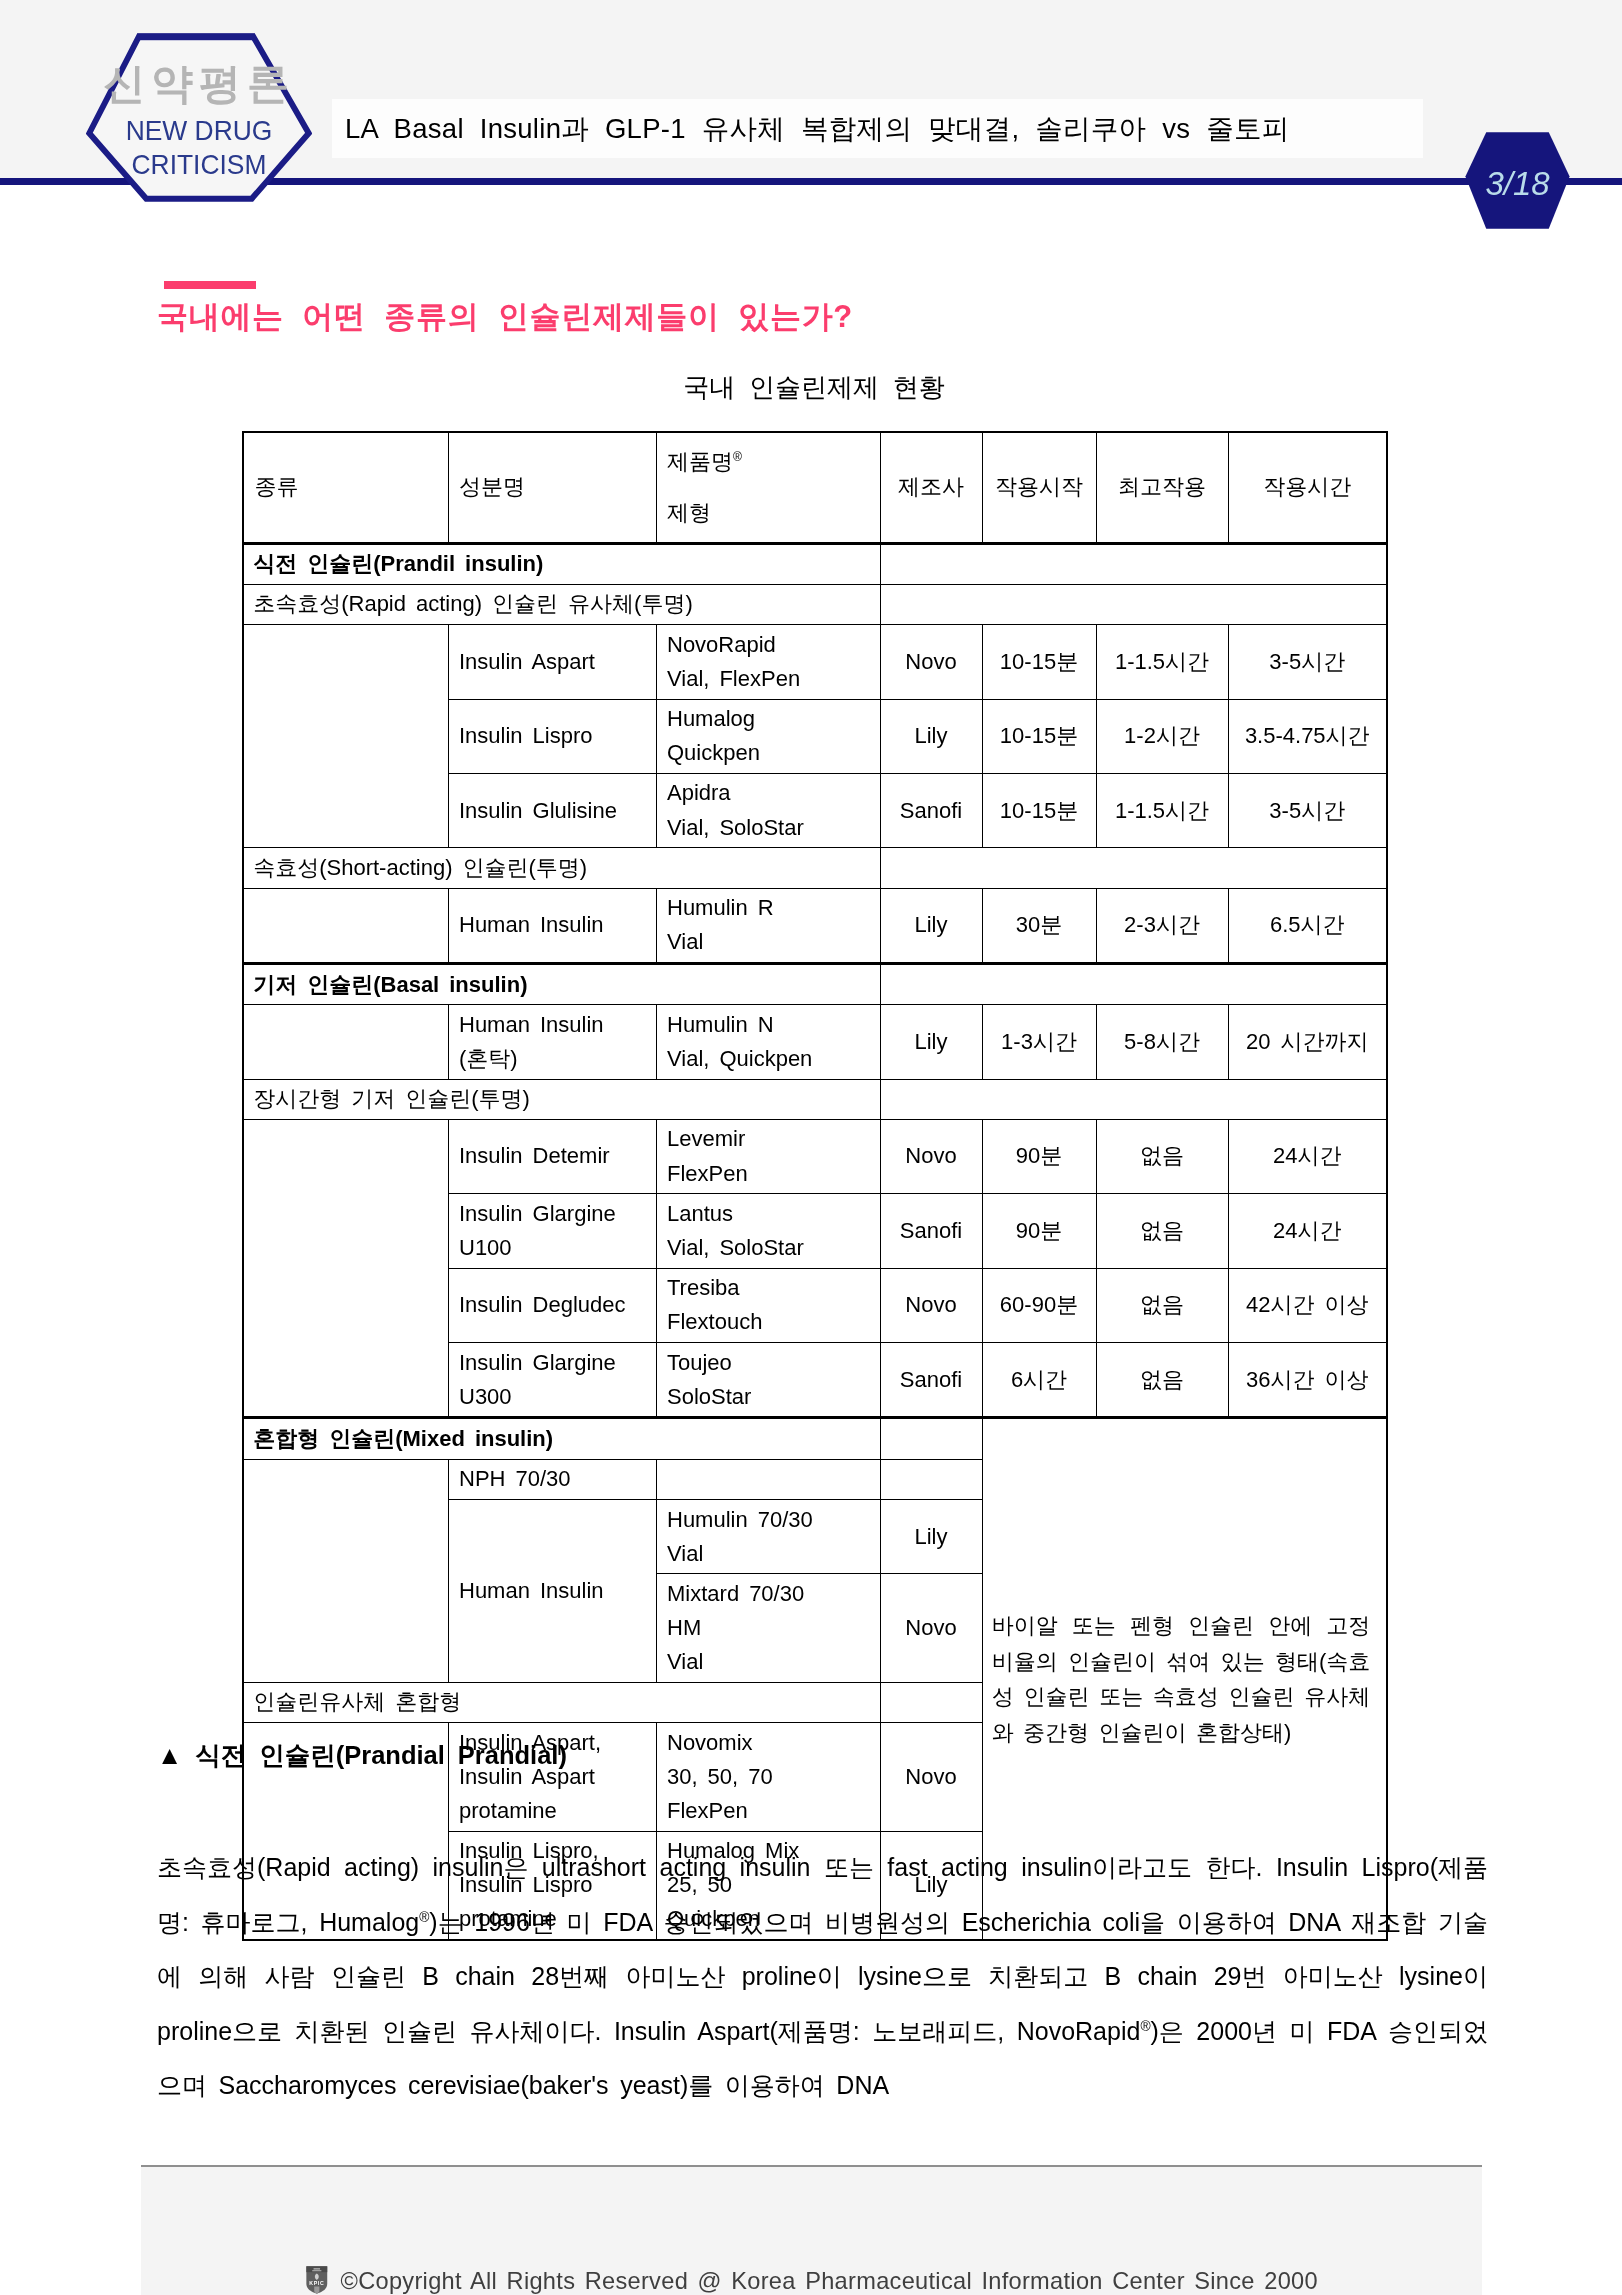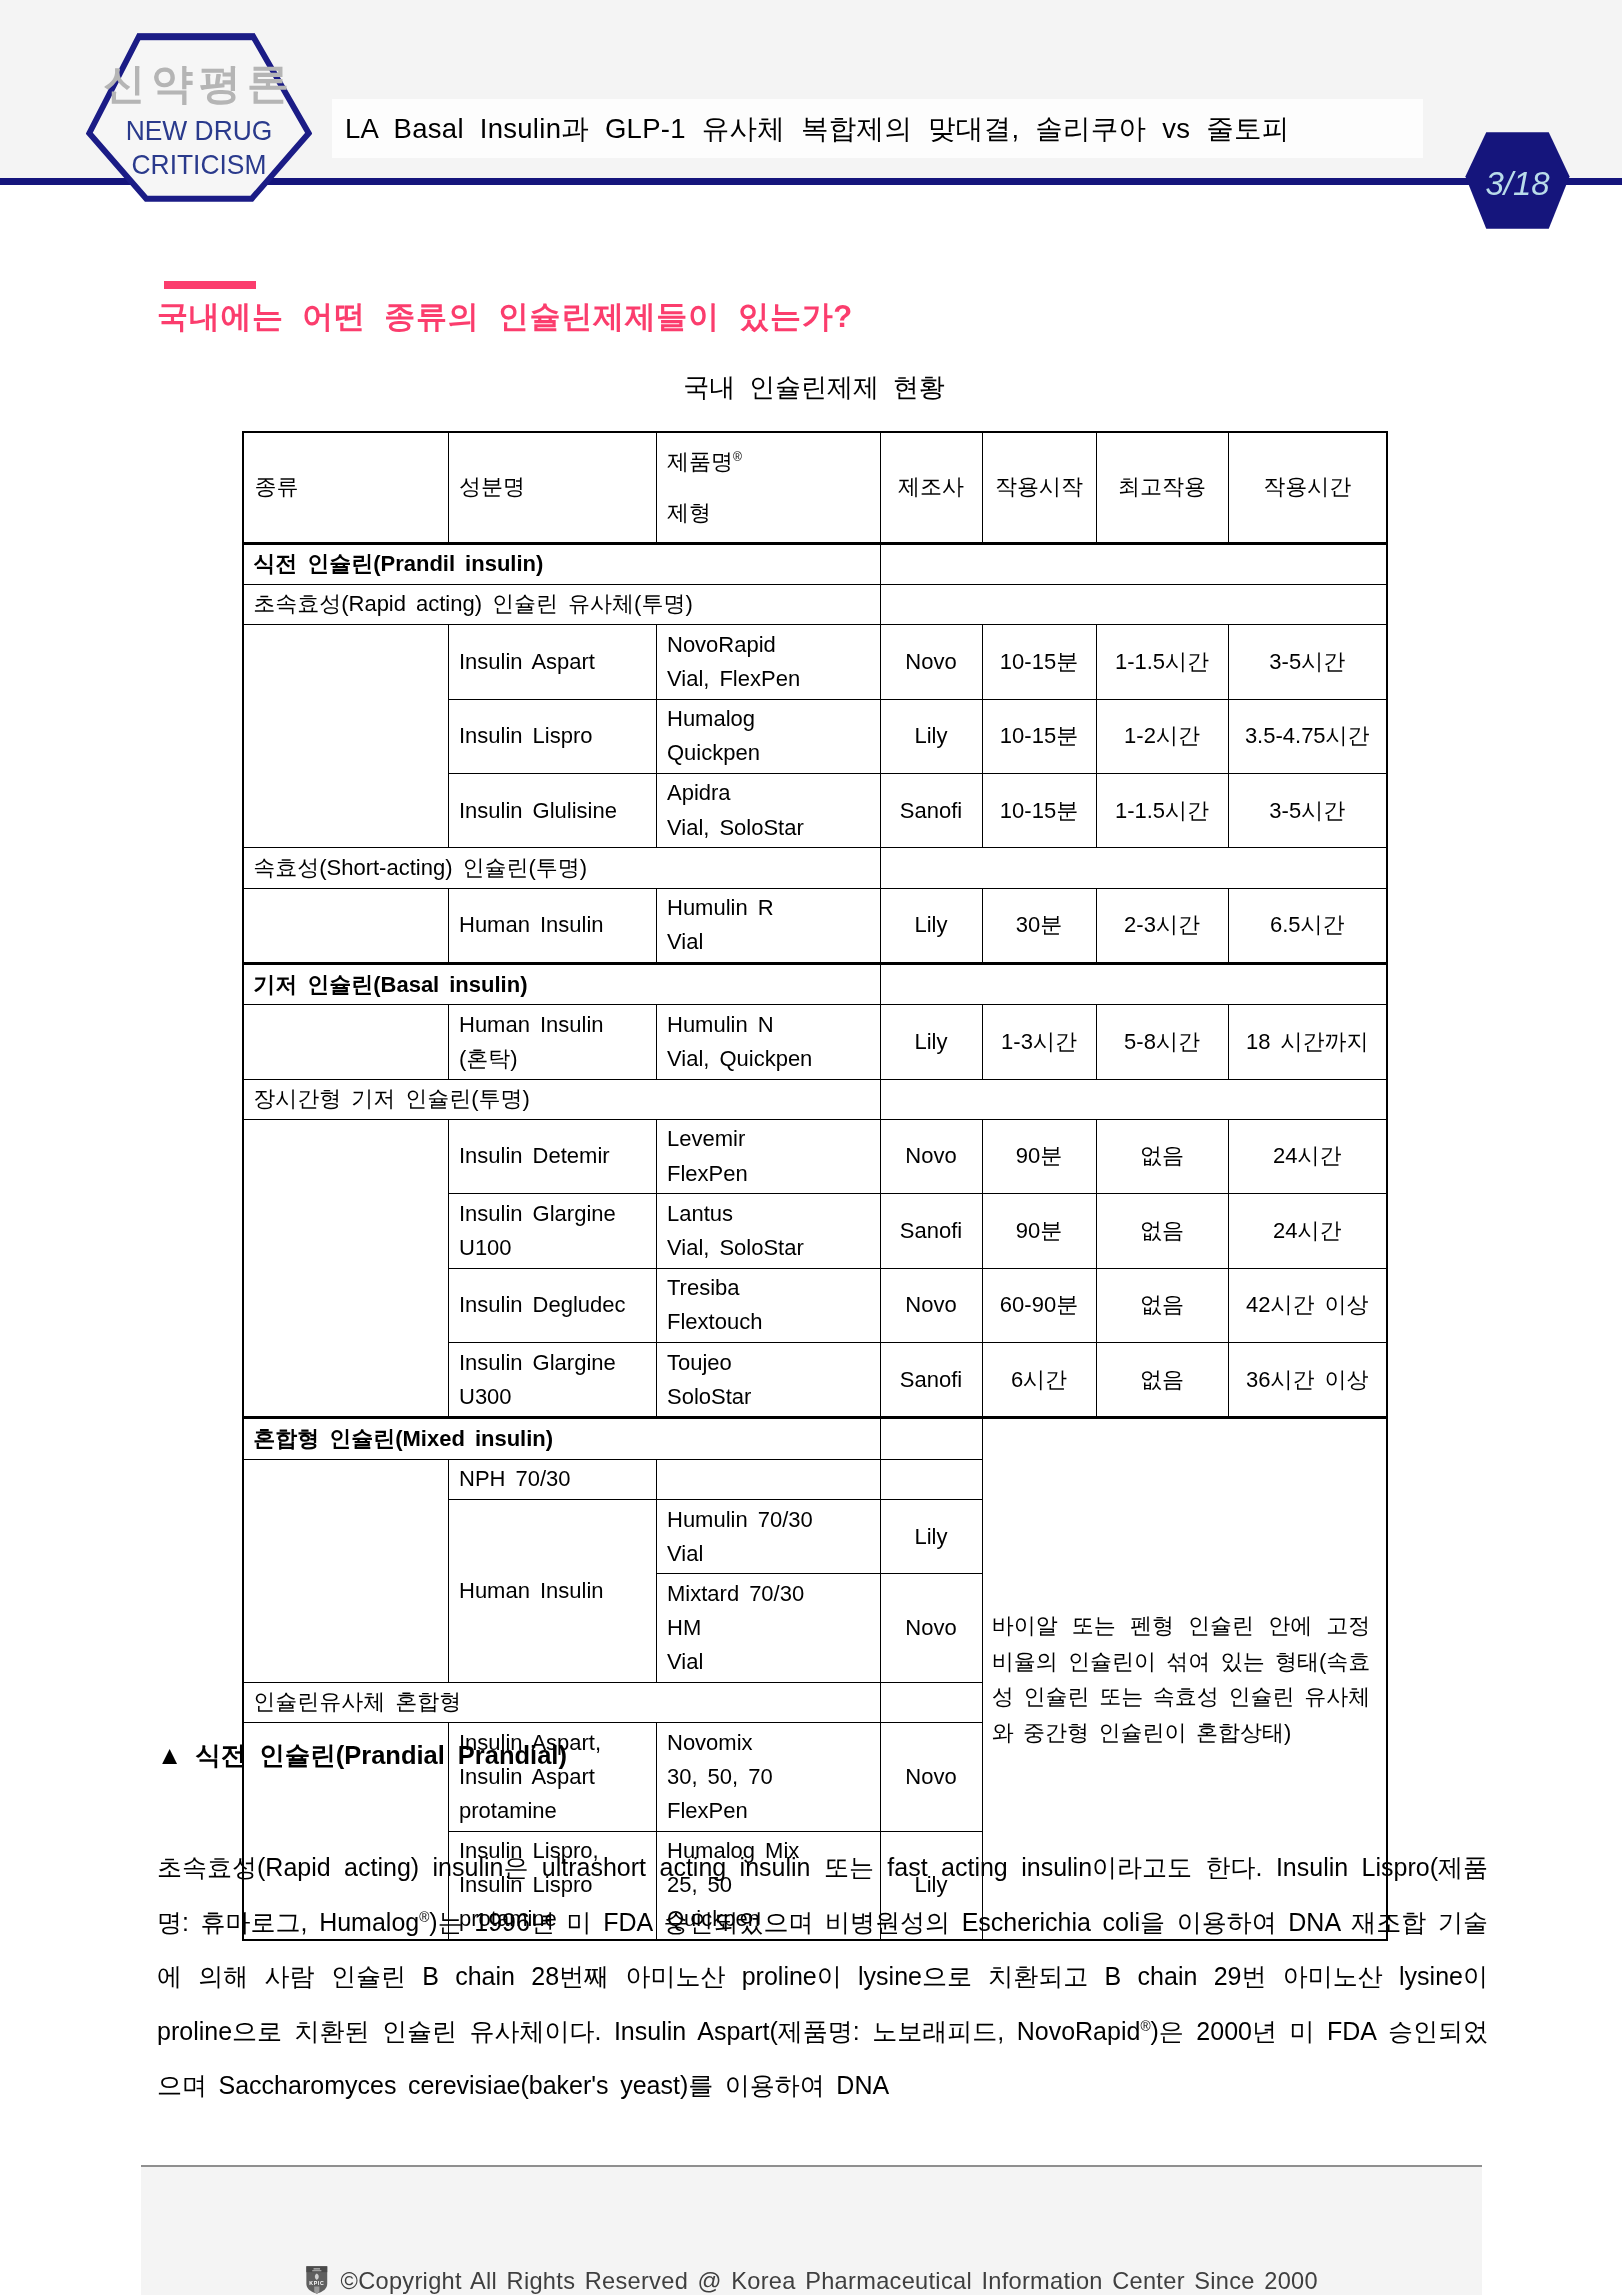--- a/index.html
+++ b/index.html
@@ -162,21 +162,21 @@
             <td colspan="3" class="cl b">기저 인슐린(Basal insulin)</td>
             <td colspan="4"></td>
           </tr>
           <tr style="height: 65px;">
             <td></td>
             <td class="cl">Human Insulin<br>(혼탁)</td>
             <td class="cl">Humulin N<br>Vial, Quickpen</td>
             <td class="cc">Lily</td>
             <td class="cc">1-3시간</td>
             <td class="cc">5-8시간</td>
-            <td class="cc">18 시간까지</td>
+            <td class="cc">20 시간까지</td>
           </tr>
           <tr class="sec" style="height: 29px;">
             <td colspan="3" class="cl">장시간형 기저 인슐린(투명)</td>
             <td colspan="4"></td>
           </tr>
           <tr style="height: 64px;">
             <td rowspan="4"></td>
             <td class="cl">Insulin Detemir</td>
             <td class="cl">Levemir<br>FlexPen</td>
             <td class="cc">Novo</td>

